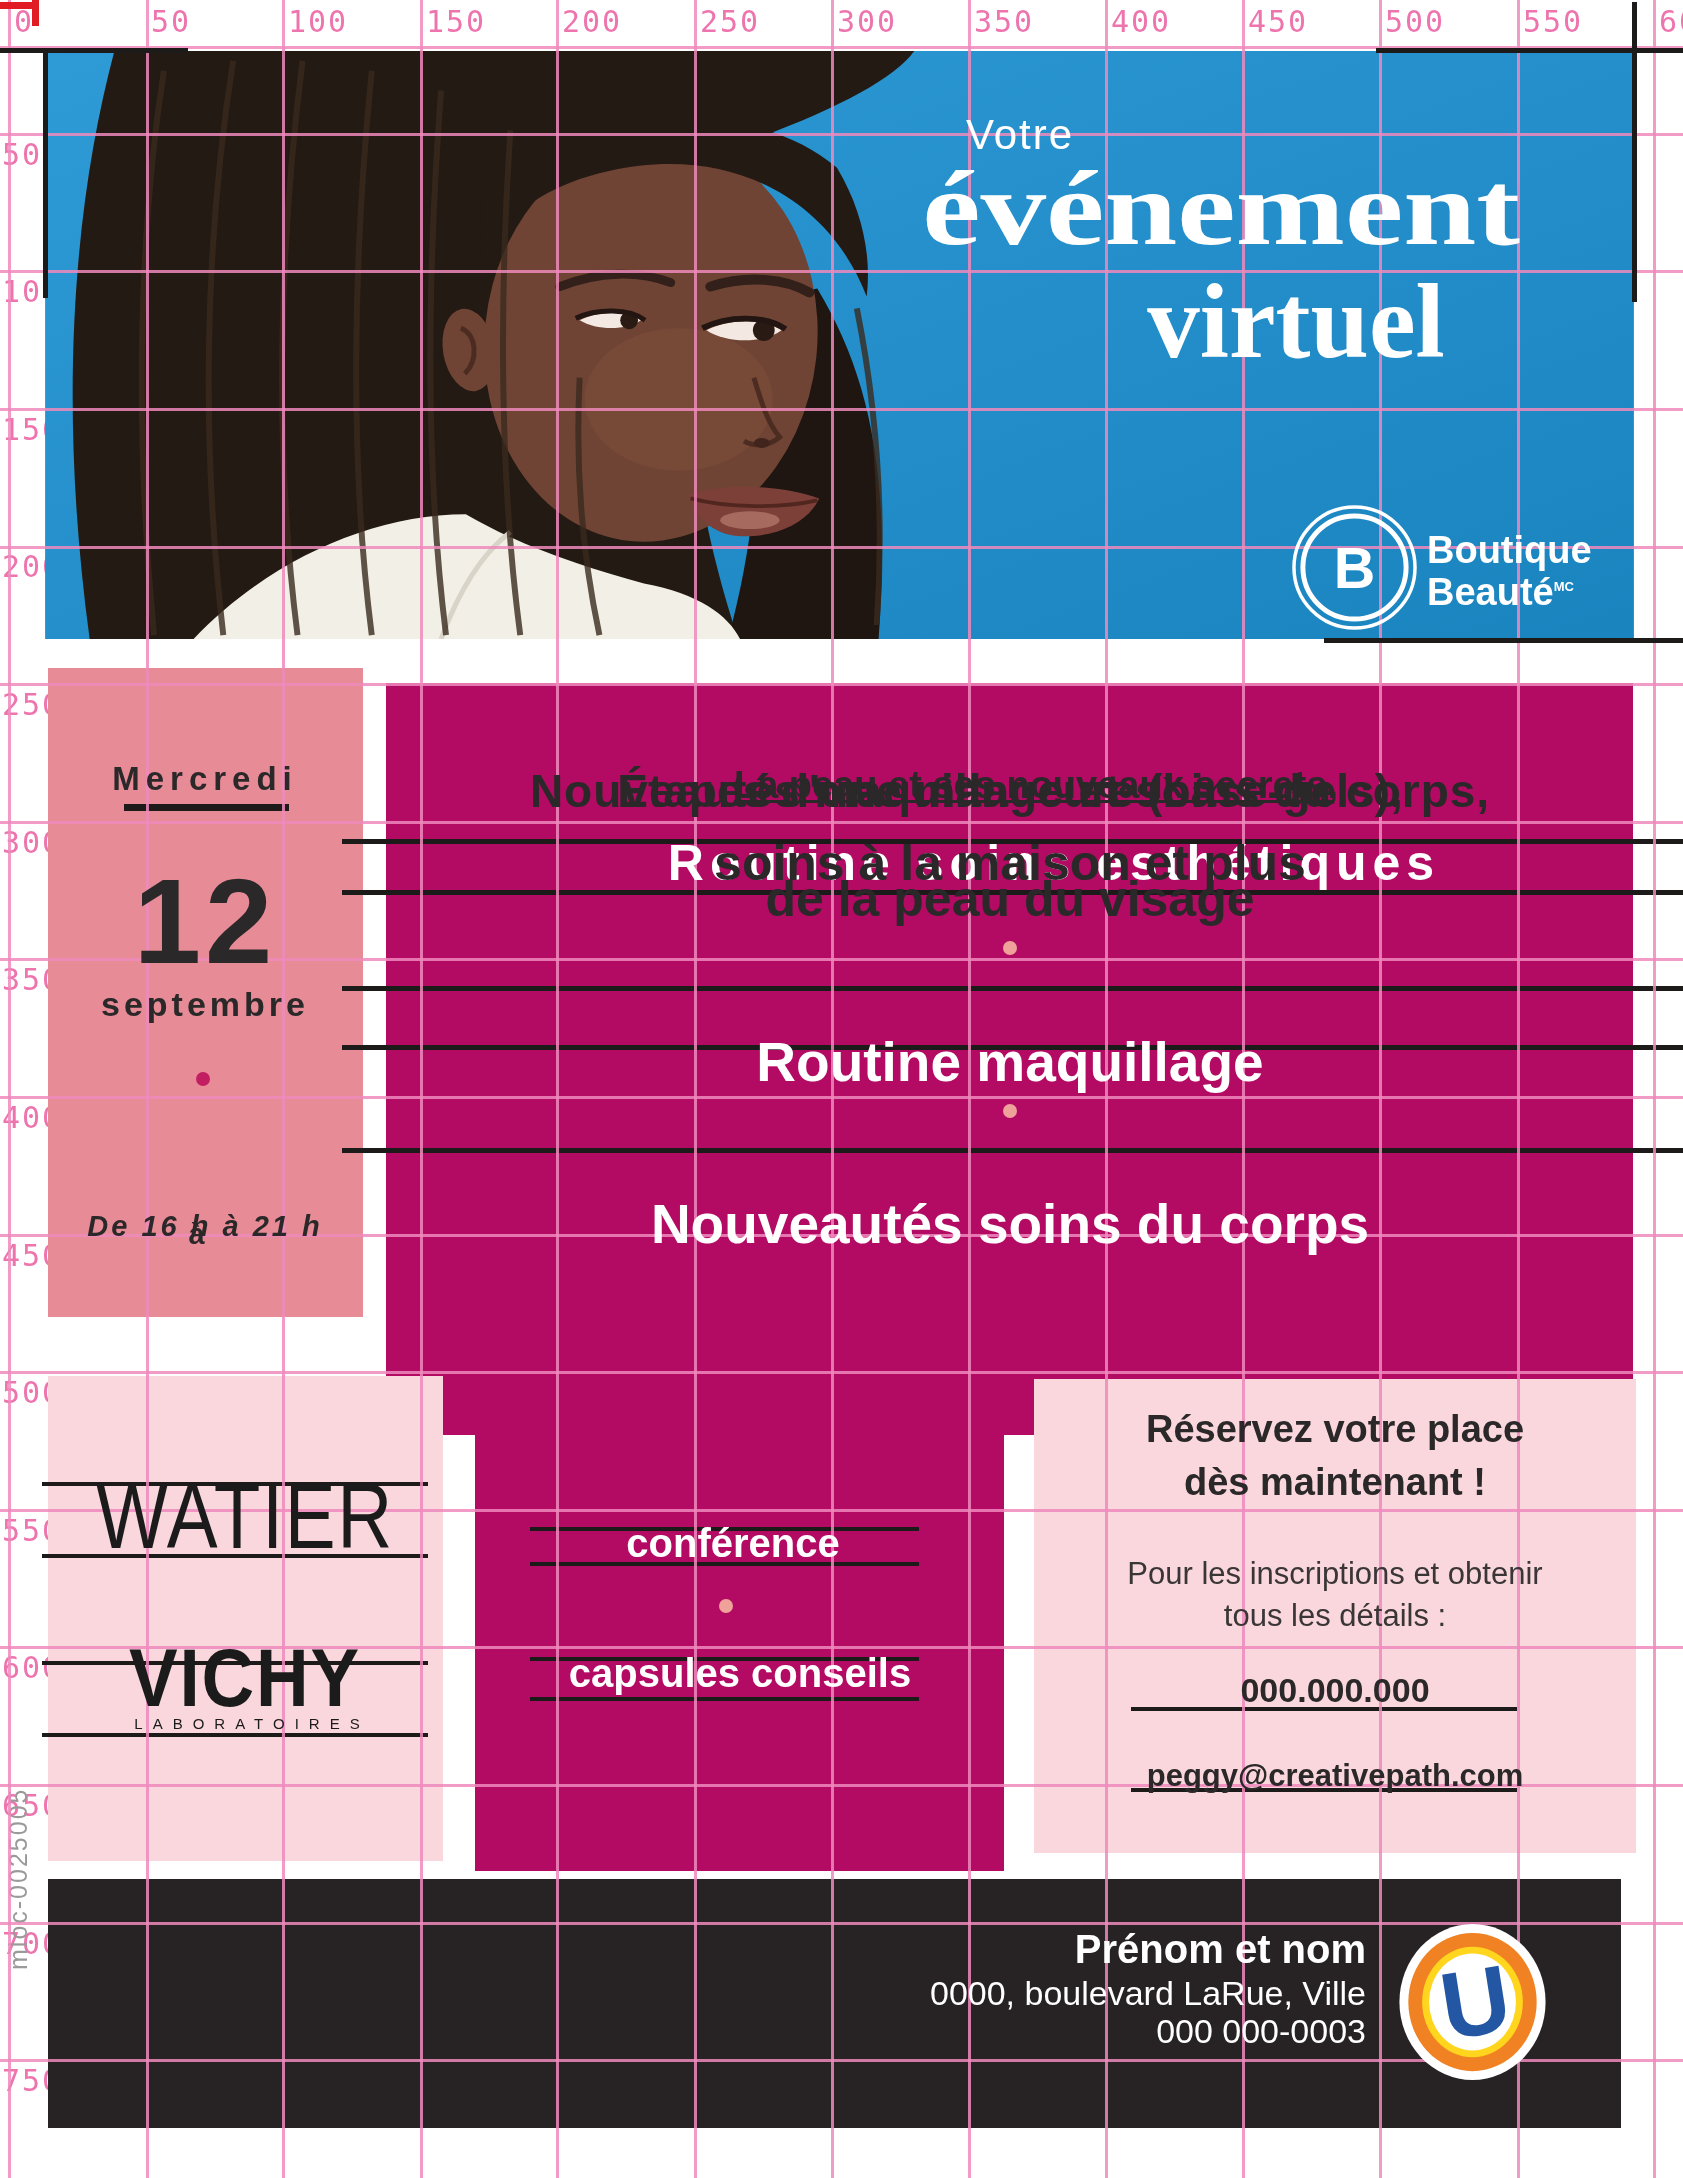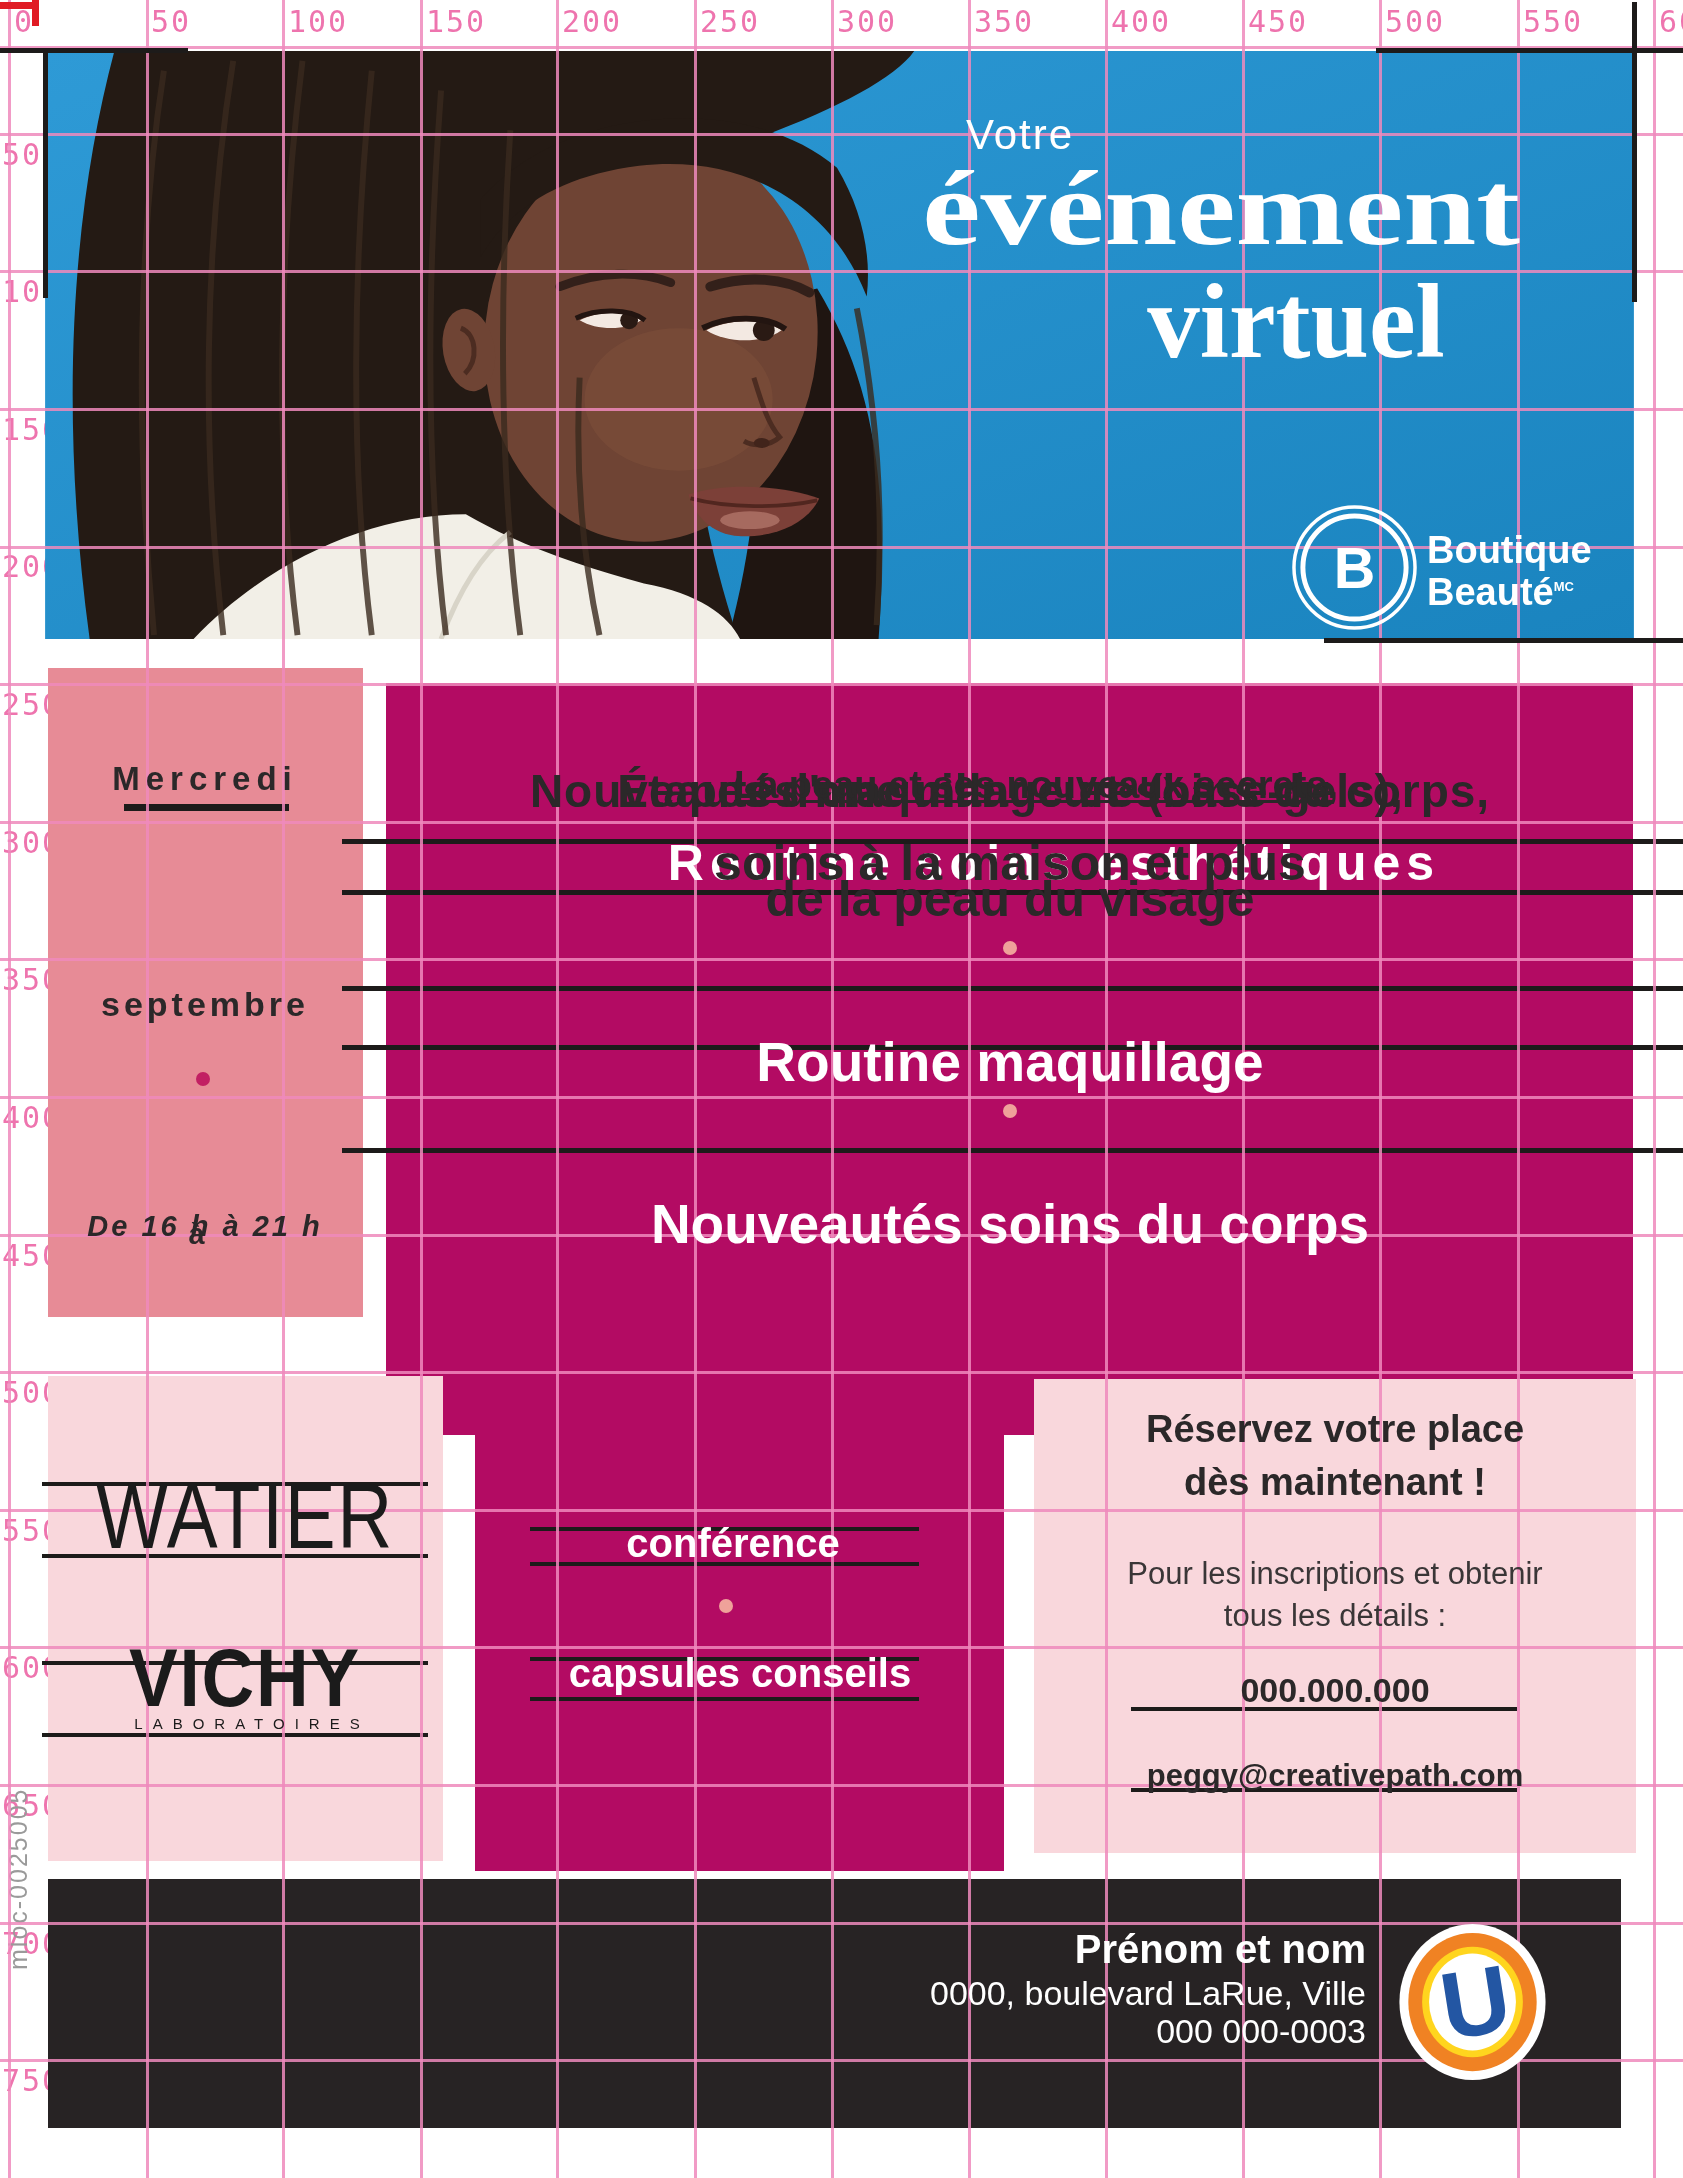--- a/index.html
+++ b/index.html
@@ -160,20 +160,21 @@
       <text x="65" y="86" text-anchor="middle" font-family="Liberation Sans, sans-serif" font-size="58" font-weight="bold" fill="#fff" id="logo-initial">B</text>
     </svg>
   </div>
   <div class="abs z-text brandword" style="left:1427px;top:529px;">Boutique</div>
   <div class="abs z-text brandword" style="left:1427px;top:571px;">
     <span>Beauté</span><span class="tm">MC</span>
   </div>
 
   <div class="abs z-box datebox" style="left:48px;top:668px;width:315px;height:649px;"></div>
   <div class="abs z-text weekday ctr dk" style="left:205px;top:760px;">Mercredi</div>
+  <div class="abs z-text bigday ctr dk" style="left:205px;top:851px;">12</div>
   <div class="abs z-text month ctr dk" style="left:205px;top:985px;">septembre</div>
   <div class="abs z-text timetxt ctr dk" style="left:205px;top:1210px;font-style:italic;">De 16 h à 21 h</div>
   <div class="abs z-text timetxt ctr dk" style="left:198px;top:1218px;">à</div>
 
   <div class="abs z-box topicbox" style="left:386px;top:683px;width:1247px;height:752px;"></div>
 
   <div class="abs z-text jumble ctr dk" style="left:1010px;top:764px;font-size:46px;letter-spacing:1px;">Nouveautés maquillage et soins du corps,</div>
   <div class="abs z-text jumble ctr dk" style="left:1010px;top:764px;font-size:46px;">Étapes d'une manucure (base-gels),</div>
   <div class="abs z-text jumble ctr dk" style="left:1036px;top:764px;font-size:38px;text-decoration:underline;">La peau et ses nouveaux secrets,</div>
 

